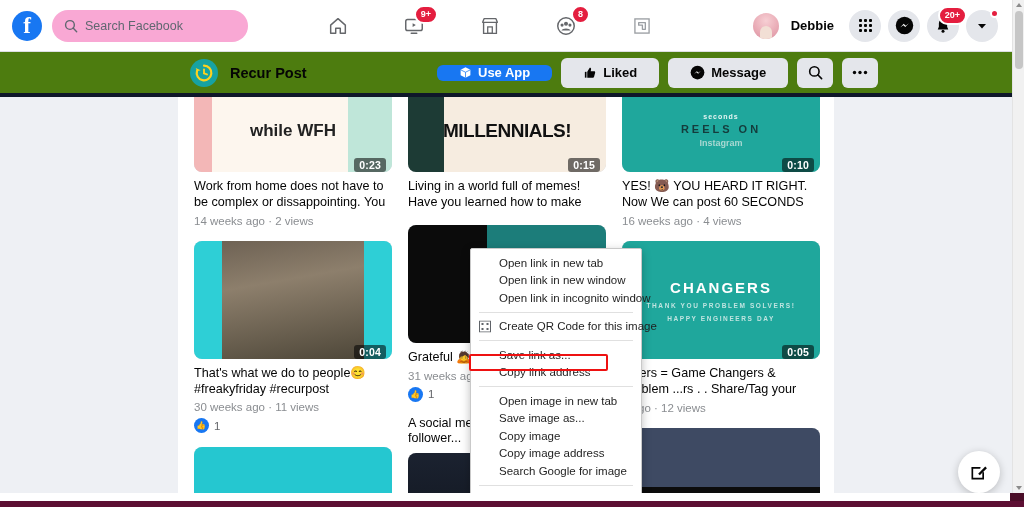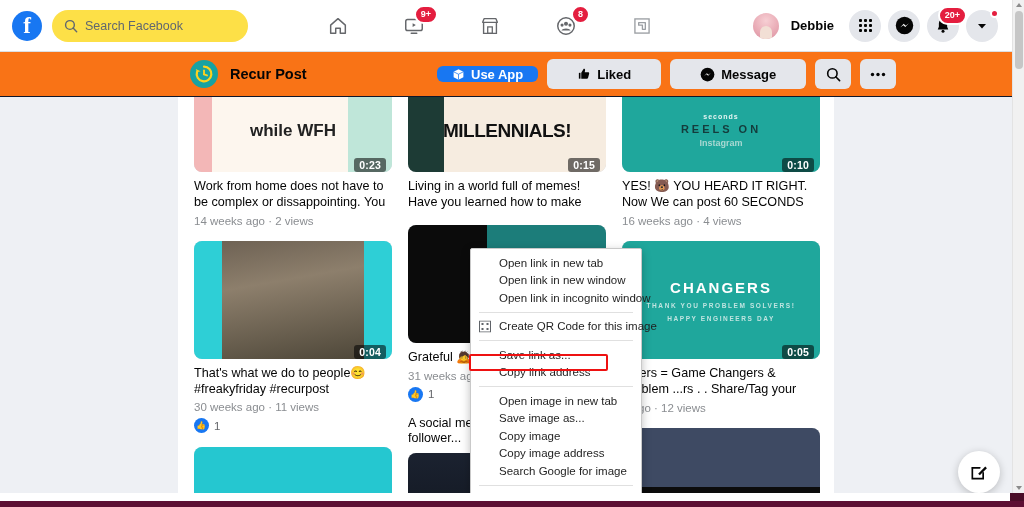--- a/index.html
+++ b/index.html
@@ -16,21 +16,21 @@
   .fb-topbar{
     position:absolute; top:0; left:0; width:1012px; height:52px;
     background:#ffffff; border-bottom:1px solid #dddfe2;
     display:flex; align-items:center; z-index:40;
   }
   .fb-logo{ width:30px;height:30px;border-radius:50%;background:#1877f2;
     margin-left:12px; display:flex;align-items:center;justify-content:center;
     color:#fff;font-size:23px;font-weight:bold;font-family:"Liberation Serif",serif;line-height:1;}
   .fb-search{
     margin-left:10px; height:32px; width:196px; border-radius:18px;
-    background:#fde047; display:flex; align-items:center; padding:0 12px; gap:7px;
+    background:#f9a8d4; display:flex; align-items:center; padding:0 12px; gap:7px;
   }
   .fb-search input{
     border:none;background:transparent;outline:none;font-size:12.5px;
     font-family:"Liberation Sans",sans-serif;color:#606770;width:150px;
   }
   .fb-search input::placeholder{color:#606770;}
 
   .nav-center{ display:flex; align-items:center; gap:0px; margin-left:52px; }
   .nav-btn{ width:76px;height:46px;display:flex;align-items:center;justify-content:center;
     position:relative;cursor:pointer;border-radius:8px;}
@@ -53,34 +53,34 @@
   .dot-red{position:absolute;top:-1px;right:-1px;width:9px;height:9px;border-radius:50%;
     background:#e41e3f;border:2px solid #fff;}
 
   
   .grid9{display:grid;grid-template-columns:repeat(3,3px);grid-template-rows:repeat(3,3px);gap:2px;}
   .grid9 i{background:#050505;border-radius:1px;display:block;width:3px;height:3px;}
 
   
   .page-header{
     position:absolute; top:52px; left:0; width:1012px; height:45px;
-    background:#f97316; border-bottom:1px solid #0f172a;
+    background:#4d7c0f; border-bottom:4px solid #0f172a;
     display:flex; align-items:center; z-index:35;
   }
   .ph-logo{width:28px;height:28px;border-radius:50%;background:#17a2a2;margin-left:190px;
     display:flex;align-items:center;justify-content:center;position:relative;}
   .ph-title{margin-left:12px;font-size:14.5px;font-weight:600;color:#050505;}
   .ph-actions{position:absolute;left:437px;display:flex;align-items:center;gap:9px;}
   .btn-primary{height:16px;background:#1877f2;color:#fff;border-radius:6px;
     display:flex;align-items:center;justify-content:center;gap:6px;
-    font-size:13px;font-weight:600;padding:0 15px;cursor:pointer;border:none;
+    font-size:13px;font-weight:600;padding:0 22px;cursor:pointer;border:none;
     font-family:"Liberation Sans",sans-serif;}
   .btn-grey{height:30px;background:#e4e6eb;color:#050505;border-radius:6px;
     display:flex;align-items:center;justify-content:center;gap:6px;
-    font-size:13px;font-weight:600;padding:0 30px;cursor:pointer;border:none;
+    font-size:13px;font-weight:600;padding:0 22px;cursor:pointer;border:none;
     font-family:"Liberation Sans",sans-serif;}
   .btn-icon{height:30px;width:36px;background:#e4e6eb;border-radius:6px;
     display:flex;align-items:center;justify-content:center;cursor:pointer;border:none;}
 
   
   .content{
     position:absolute; top:97px; left:0; width:1012px; height:396px;
     background:#eef0f4; overflow:hidden;
   }
   .card{

